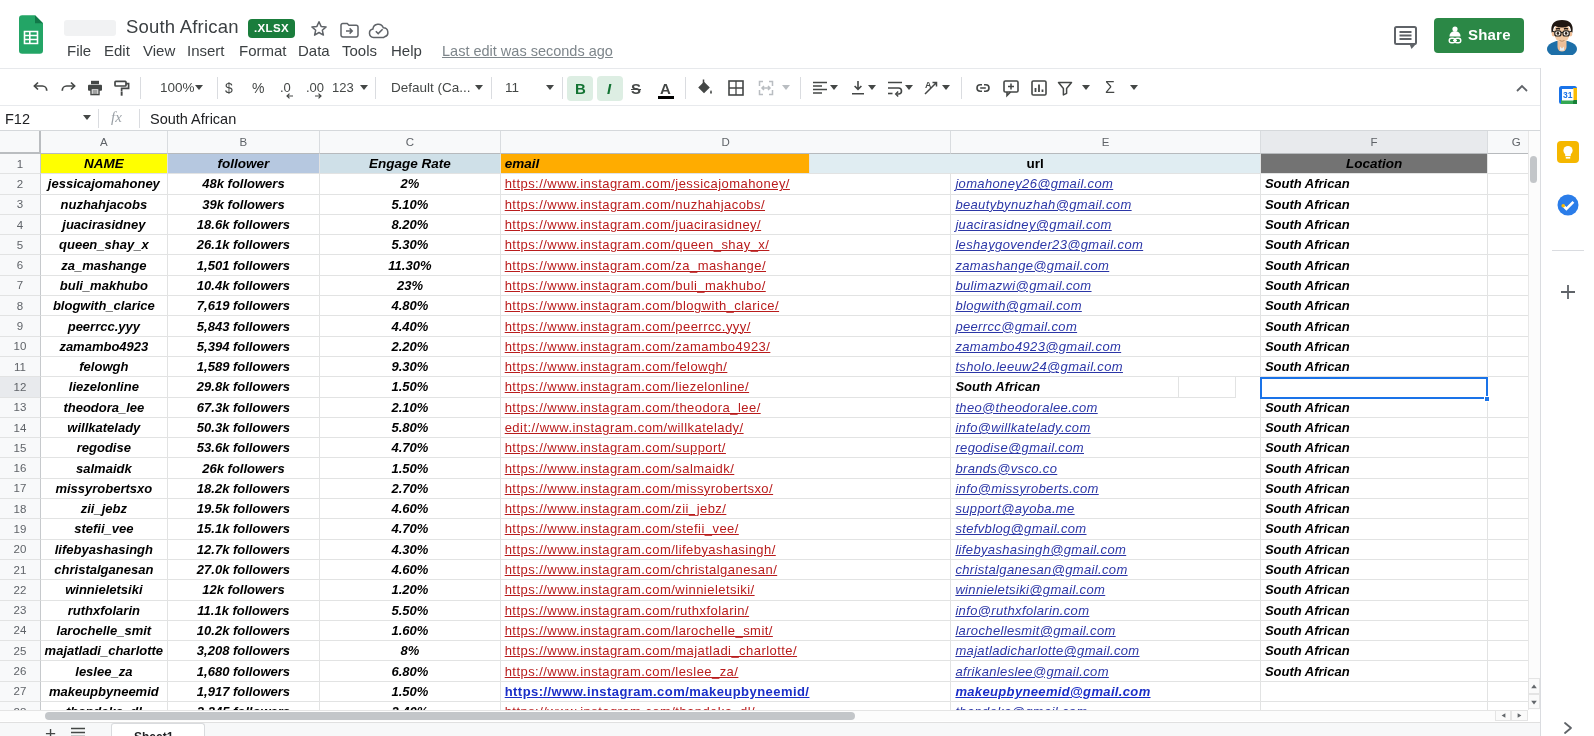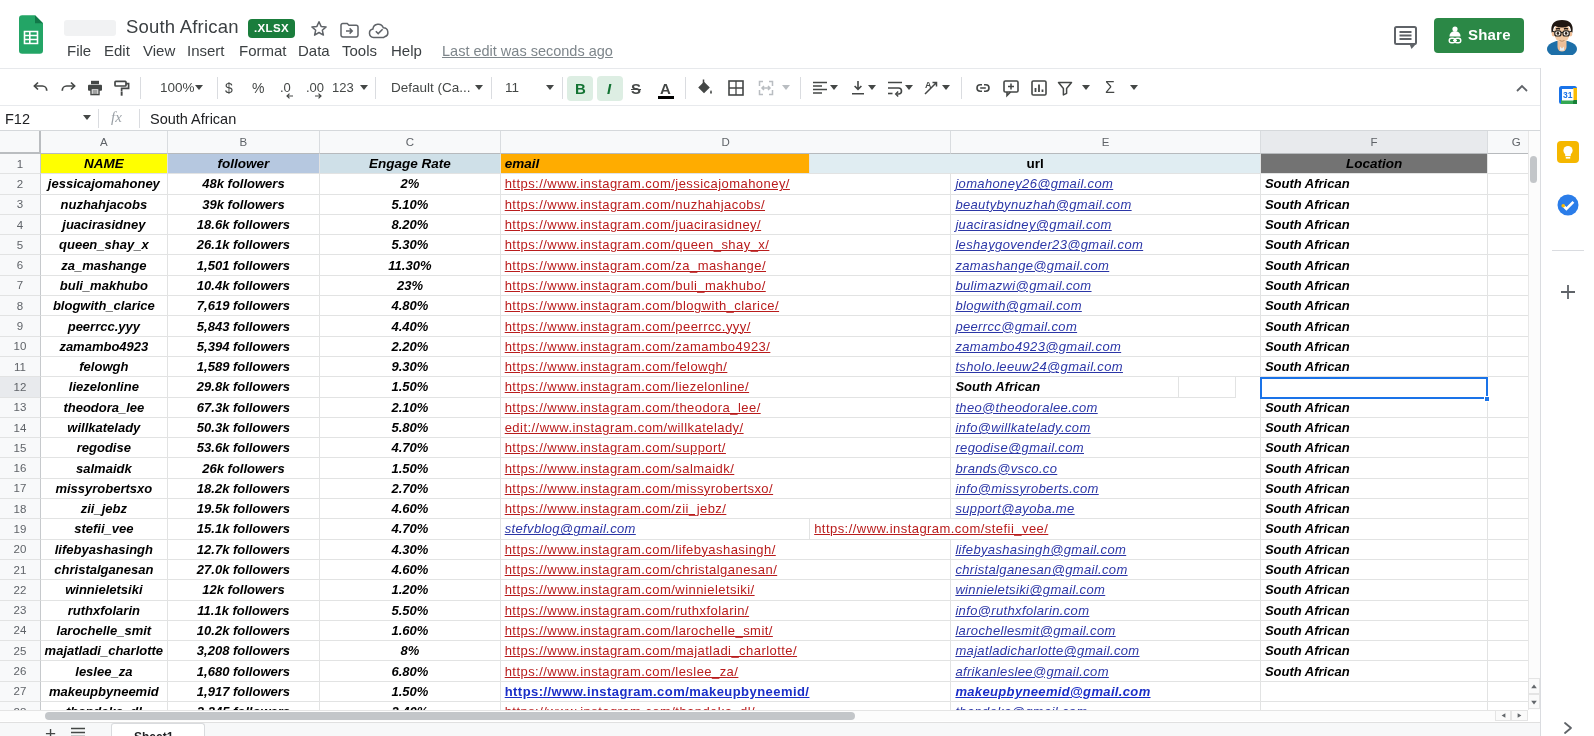--- a/index.html
+++ b/index.html
@@ -464,25 +464,25 @@
         <span class="eml" style="">support@ayoba.me</span>
       </div>
 <div class="cell lft w6">South African</div>
 <div class="cell w7"></div>
 </div>
 <div class="row">
 <div class="rn w0">19</div>
 <div class="cell ctr w1">stefii_vee</div>
 <div class="cell ctr w2">15.1k followers</div>
 <div class="cell ctr w3">4.70%</div>
+<div class="cell lft w4">
+        <span class="lnk" style="">https://www.instagram.com/stefii_vee/</span>
+      </div>
 <div class="cell lft w5">
         <span class="eml" style="">stefvblog@gmail.com</span>
-      </div>
-<div class="cell lft w4">
-        <span class="lnk" style="">https://www.instagram.com/stefii_vee/</span>
       </div>
 <div class="cell lft w6">South African</div>
 <div class="cell w7"></div>
 </div>
 <div class="row">
 <div class="rn w0">20</div>
 <div class="cell ctr w1">lifebyashasingh</div>
 <div class="cell ctr w2">12.7k followers</div>
 <div class="cell ctr w3">4.30%</div>
 <div class="cell lft w4">

